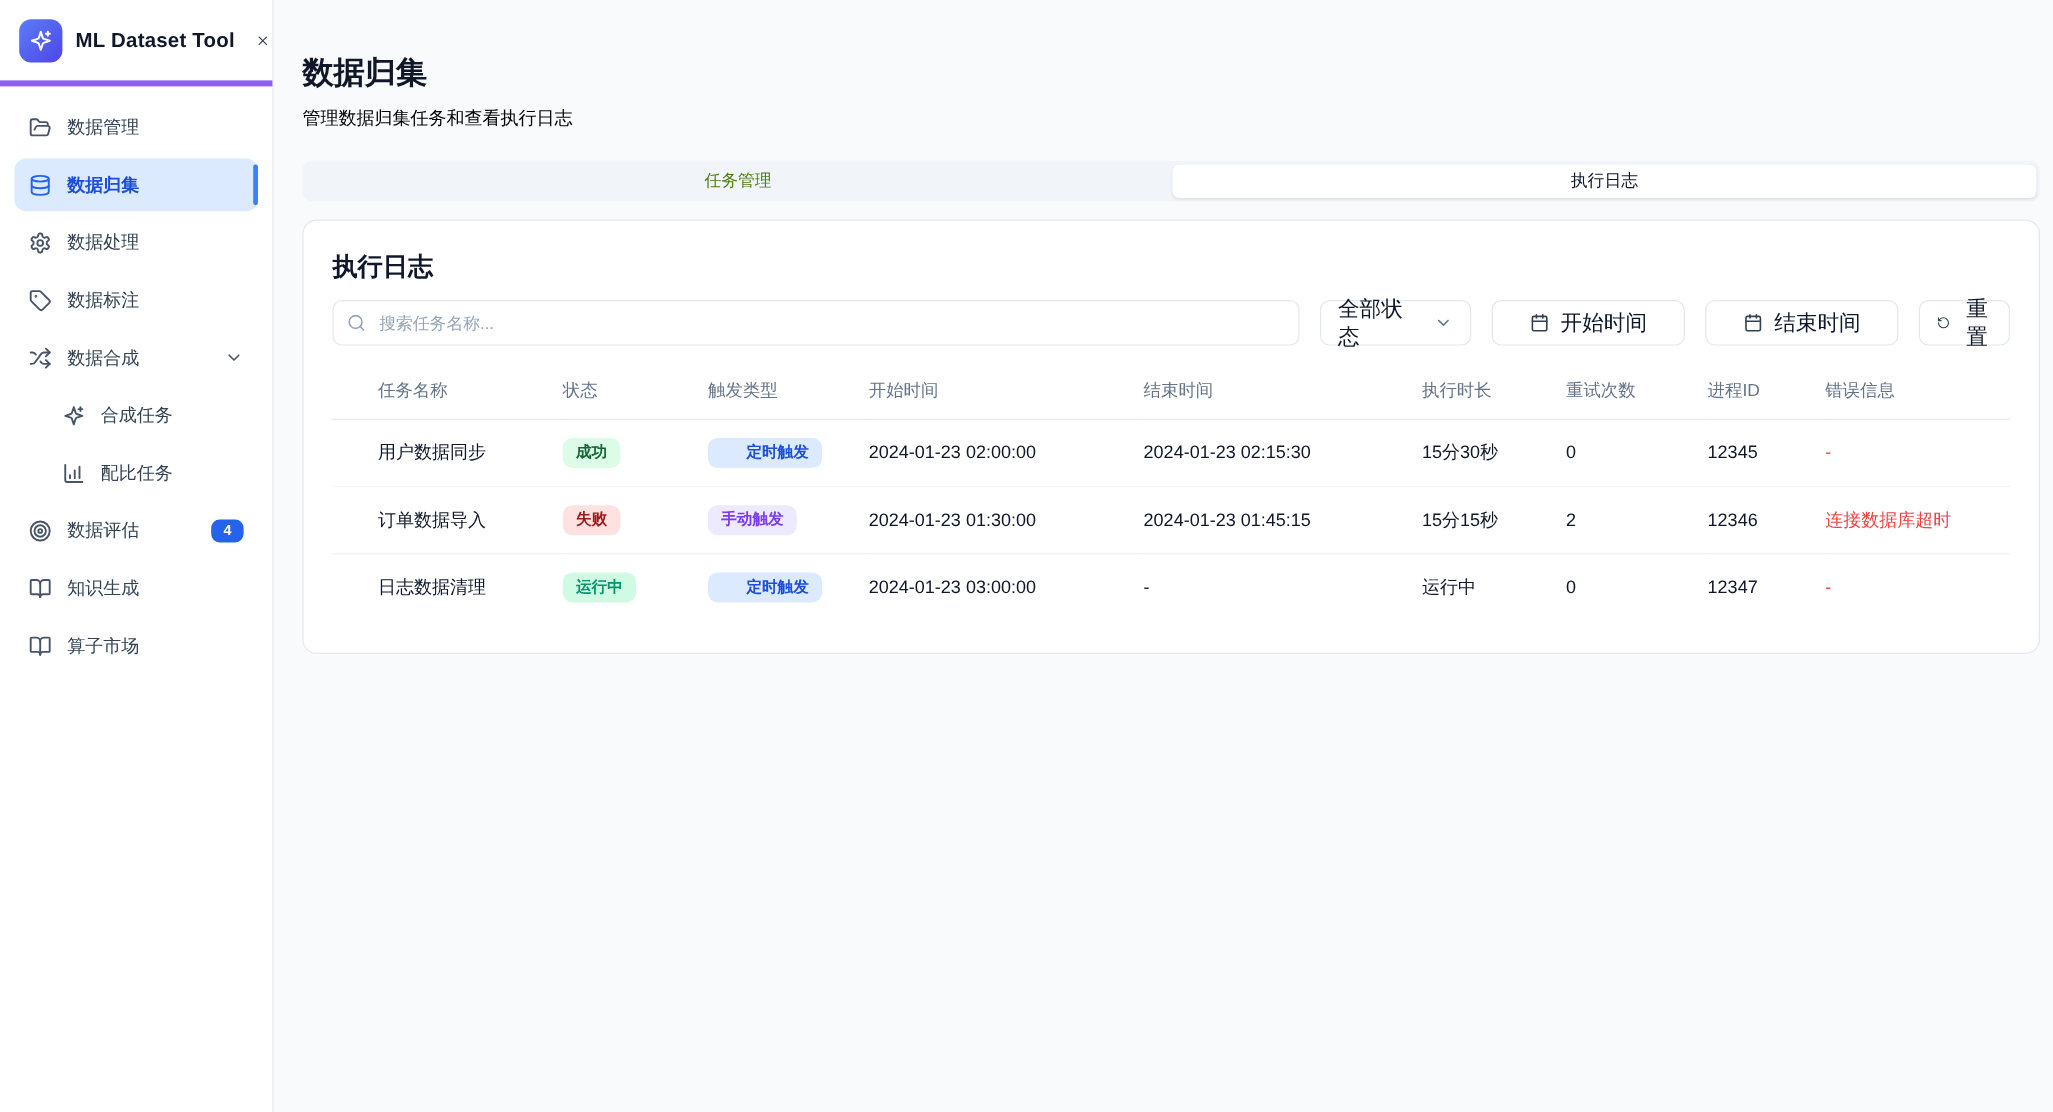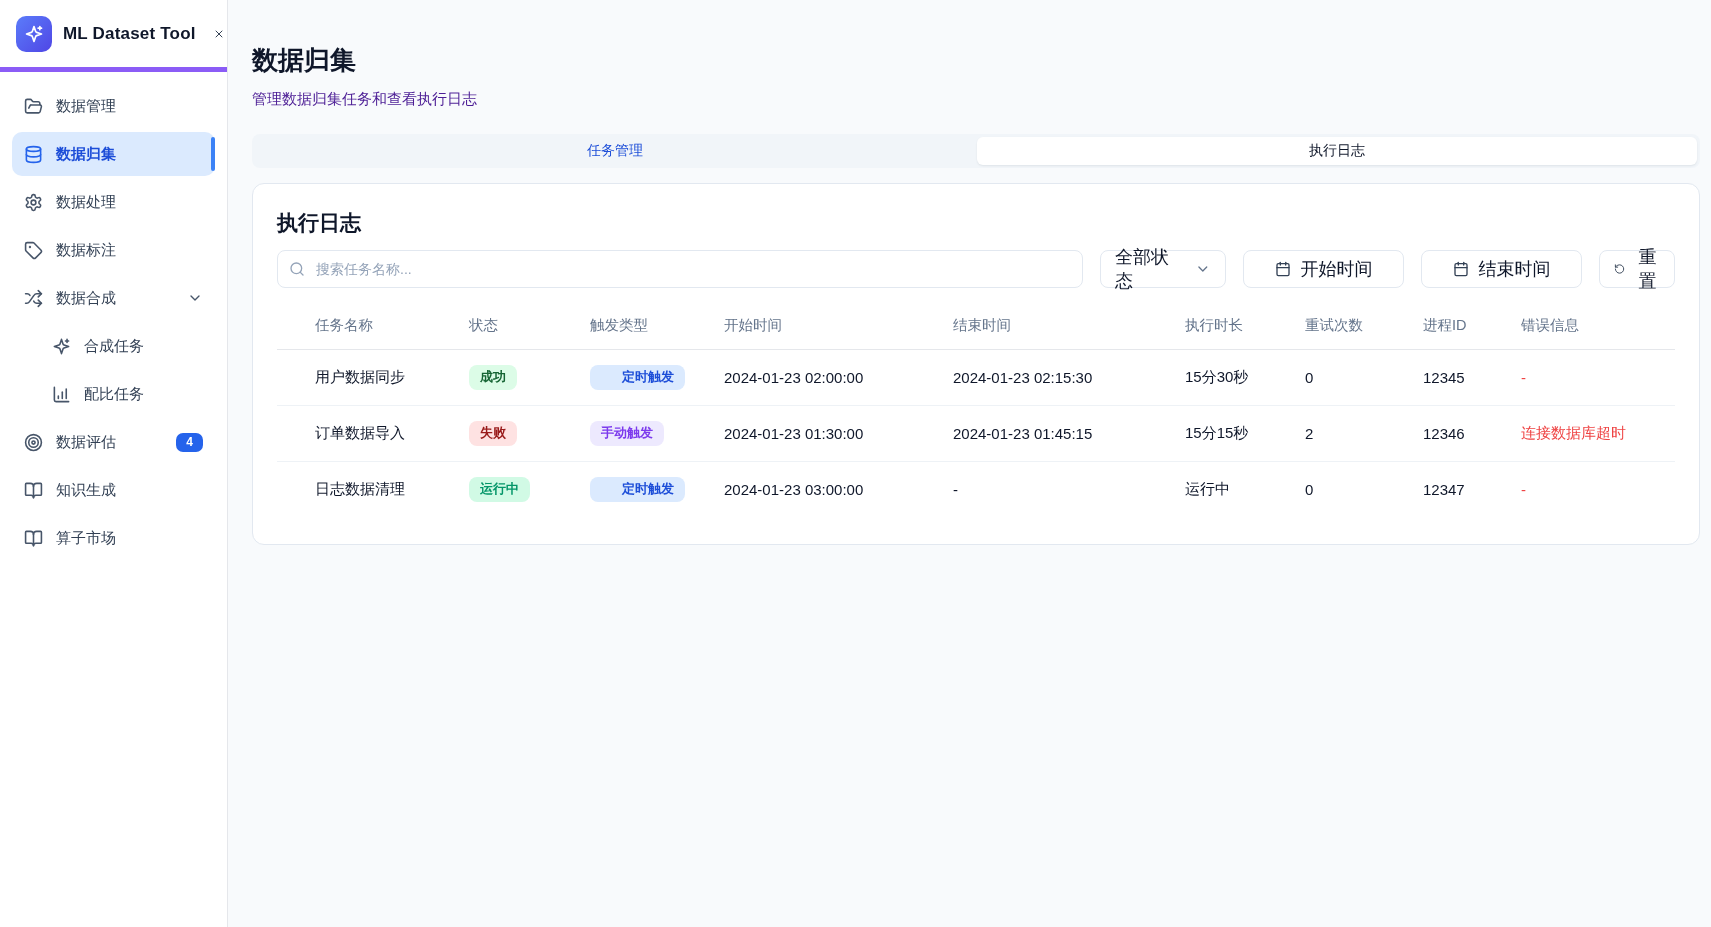--- a/index.html
+++ b/index.html
@@ -51,29 +51,29 @@
   }
   .count-badge {
     margin-left:auto; min-width:27px; height:19px; padding:0 7px;
     background:var(--accent,#2563eb); color:#fff; font-size:12px; font-weight:700;
     border-radius:7px; display:flex; align-items:center; justify-content:center;
   }
 
   
   .main { flex:1; padding:30px 11px 0 24px; background:#f8fafc; overflow:hidden; }
   .page-title { font-size:26px; font-weight:700; line-height:1; }
-  .page-subtitle { margin-top:16px; font-size:15px; color:#4c1d95; line-height:1; }
+  .page-subtitle { margin-top:16px; font-size:15px; color:#000000; line-height:1; }
 
   .tabs {
     margin-top:28px; height:34px; background:#f1f5f9; border-radius:8px;
     padding:3px; display:grid; grid-template-columns:1fr 1fr; gap:2px;
   }
   .tab {
     display:flex; align-items:center; justify-content:center;
-    font-size:14px; color:#1d4ed8; border-radius:6px; cursor:pointer;
+    font-size:14px; color:#4d7c0f; border-radius:6px; cursor:pointer;
   }
   .tab.active { background:#fff; color:#0f172a; box-shadow:0 1px 2px rgba(15,23,42,.08); }
 
   .card {
     margin-top:15px; background:#fff; border:1px solid #e2e8f0;
     border-radius:12px; padding:24px; 
   }
   .card-title { font-size:21px; font-weight:700; line-height:1; margin-top:4px; }
 
   .filter-row { display:flex; gap:17px; margin-top:8px; }

